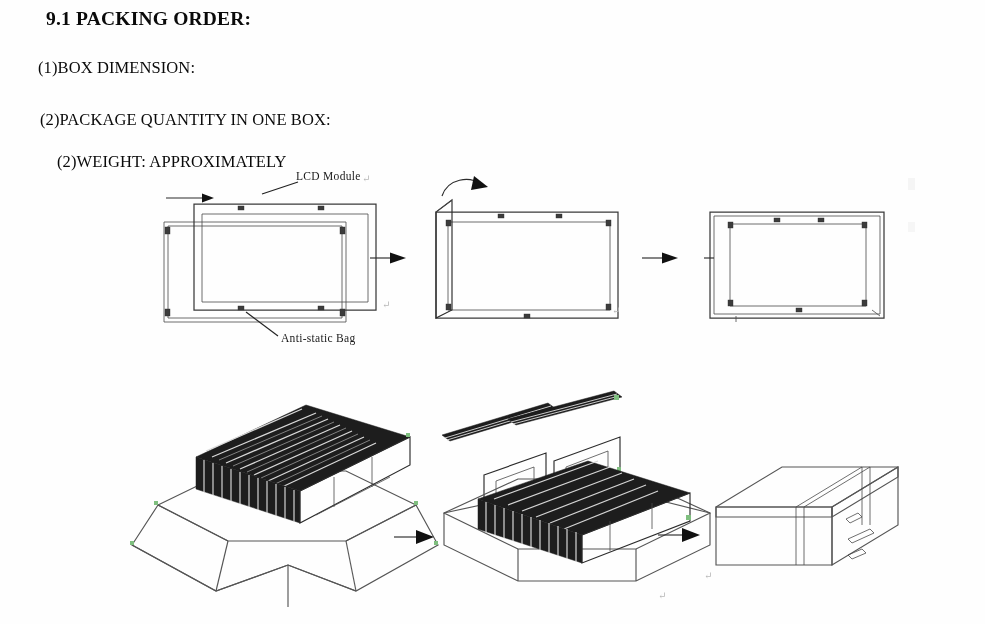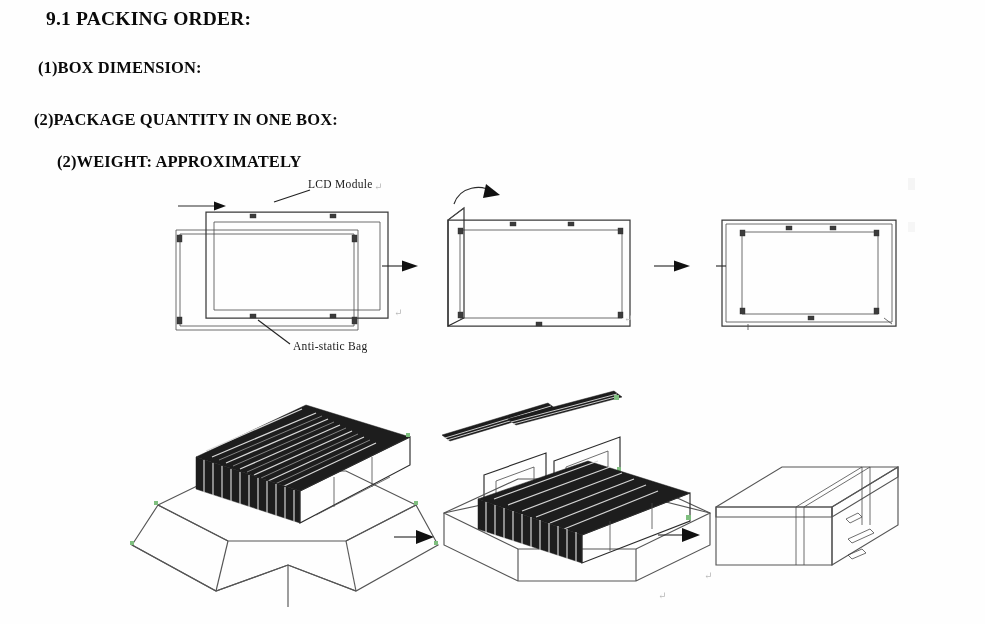--- a/index.html
+++ b/index.html
@@ -34,38 +34,37 @@
     left: 46px;
     top: 8px;
     font-size: 19.5px;
     font-weight: bold;
     letter-spacing: 0.2px;
     white-space: nowrap;
   }
   .item {
     position: absolute;
     font-size: 16.5px;
-    font-weight: bold;
+    font-weight: normal;
     letter-spacing: 0.1px;
     white-space: nowrap;
   }
   .item-1 { left: 38px; top: 58px; }
-  .item-2 { left: 34px; top: 110px; }
+  .item-2 { left: 40px; top: 110px; }
   .item-3 { left: 57px; top: 152px; }
 
   
   .figure {
     position: absolute;
   }
   #figure-bagging {
-    left: 162px;
+    left: 150px;
     top: 170px;
     width: 740px;
     height: 200px;
-    margin-top: 8px;
   }
   #figure-carton {
     left: 120px;
     top: 395px;
     width: 790px;
     height: 215px;
   }
   .figure svg { display: block; overflow: visible; }
 
   

